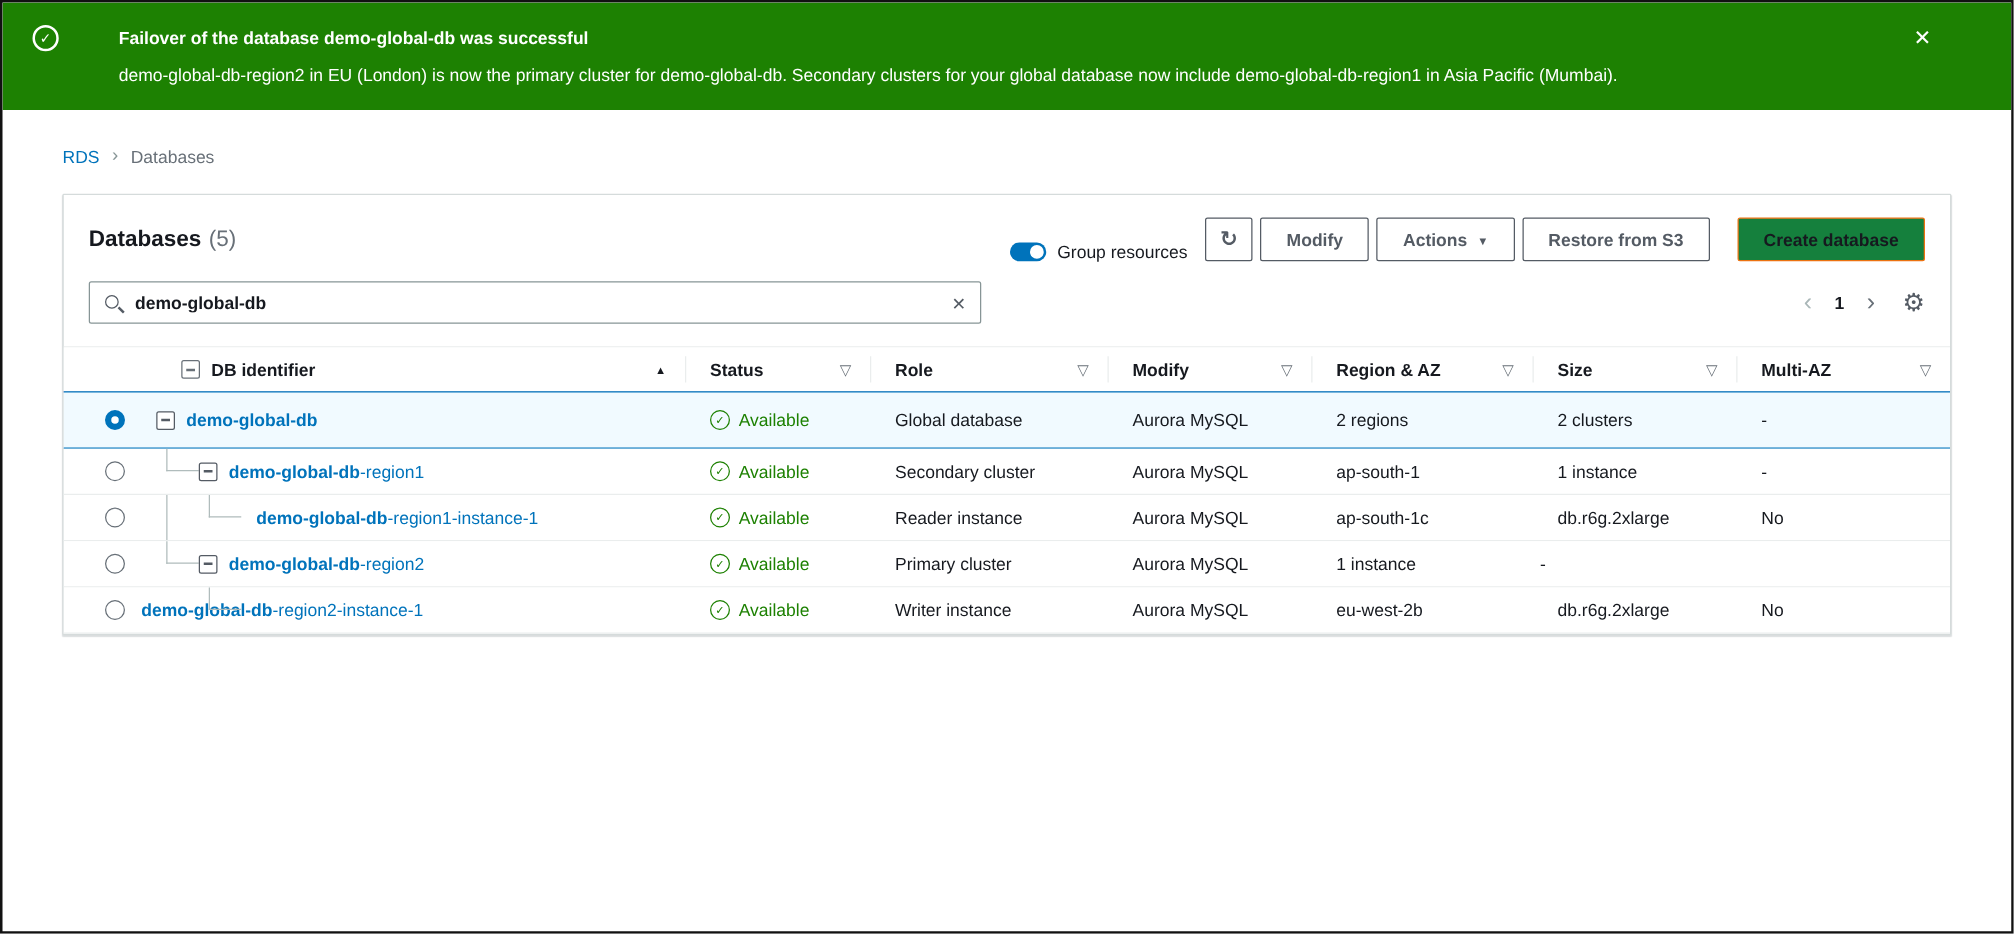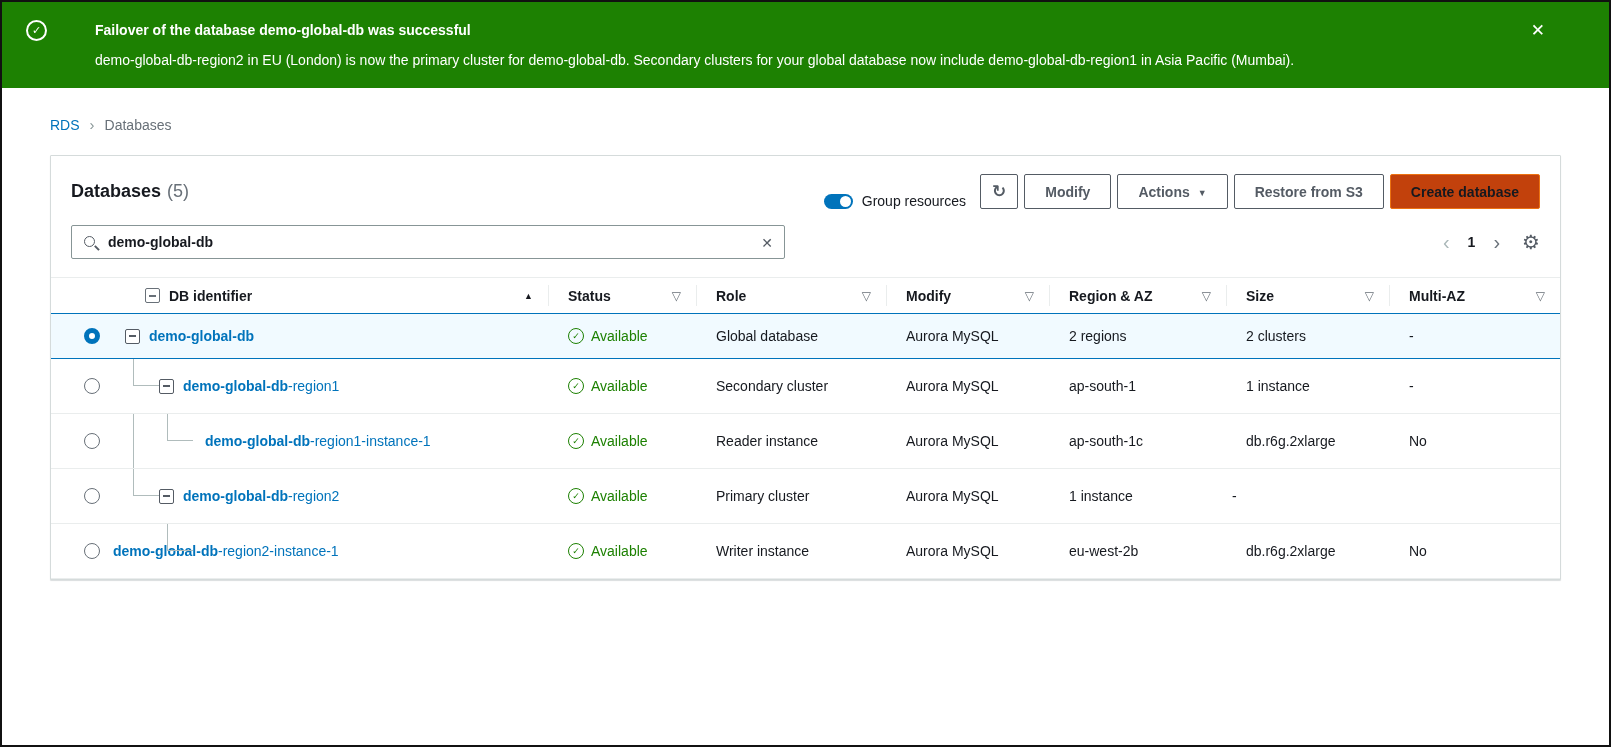--- a/index.html
+++ b/index.html
@@ -61,21 +61,21 @@
 
   .btn {
     display: inline-flex; align-items: center; justify-content: center; gap: 8px;
     height: 35px; padding: 0 20px; background: #fff;
     border: 1px solid #545b64; border-radius: 2px;
     color: #545b64; font-weight: bold; font-size: 14px; cursor: pointer;
     font-family: inherit;
   }
   .btn-icon { padding: 0 11px; font-size: 17px; }
   .btn .caret { font-size: 9px; position: relative; top: 1px; }
-  .btn-primary { background: #c2410c; border-color: #ec7211; color: #16191f; }
+  .btn-primary { background: #15803d; border-color: #ec7211; color: #16191f; margin-left: 16px; }
 
   
   .search-row { display: flex; align-items: center; padding: 0 20px 18px 20px; }
   .search-box {
     position: relative; width: 714px; height: 34px;
     border: 1px solid #879596; border-radius: 2px; background: #fff;
   }
   .search-glyph { position: absolute; left: 11px; top: 9px; width: 16px; height: 16px; }
   .search-glyph::before {
     content: ""; position: absolute; left: 1px; top: 1px; width: 9px; height: 9px;
@@ -113,21 +113,21 @@
 
   .col-select { flex: 0 0 62px; display: flex; align-items: center; justify-content: center; padding-left: 0; }
   .col-id     { flex: 0 0 435px; }
   .col-status { flex: 0 0 148px; }
   .col-role   { flex: 0 0 190px; }
   .col-engine { flex: 0 0 163px; }
   .col-region { flex: 0 0 177px; }
   .col-size   { flex: 0 0 163px; }
   .col-maz    { flex: 1 1 auto; }
 
-  .trow { display: flex; align-items: center; height: 55px; border-bottom: 1px solid #eaeded; background: #fff; }
+  .trow { display: flex; align-items: center; height: 37px; border-bottom: 1px solid #eaeded; background: #fff; }
   .trow.selected {
     background: #f1faff;
     border-top: 1px solid #0073bb; border-bottom: 1px solid #0073bb;
     height: 46px; margin-top: -1px;
   }
   .cell { display: flex; align-items: center; height: 100%; padding-left: 20px; }
 
   .radio {
     width: 16px; height: 16px; border: 1.6px solid #687078; border-radius: 50%;
     background: #fff; cursor: pointer;

